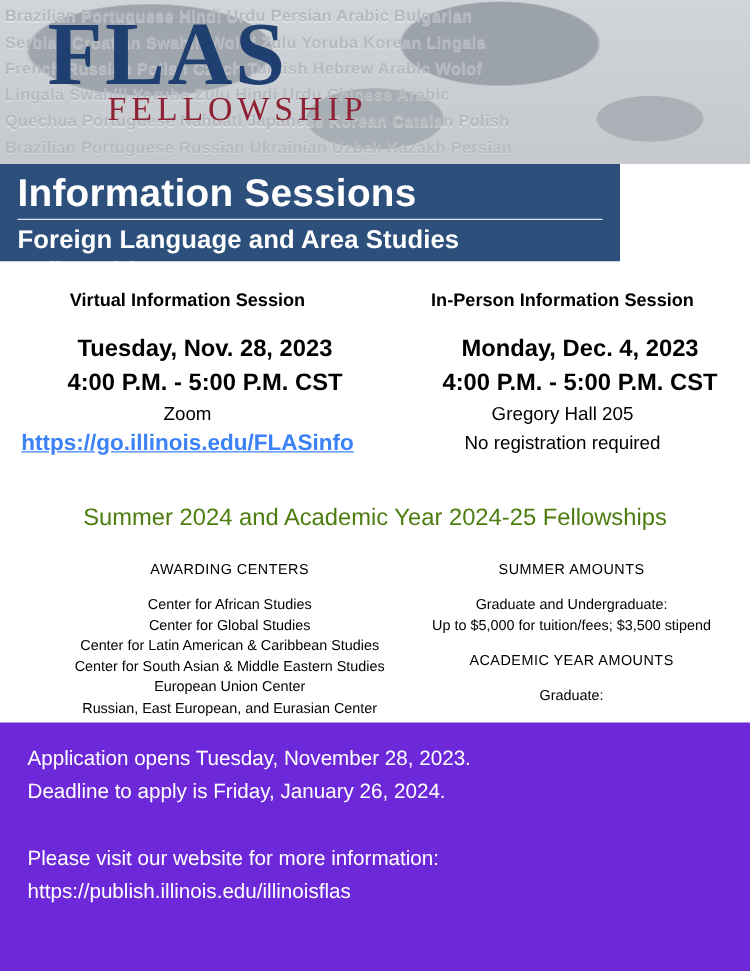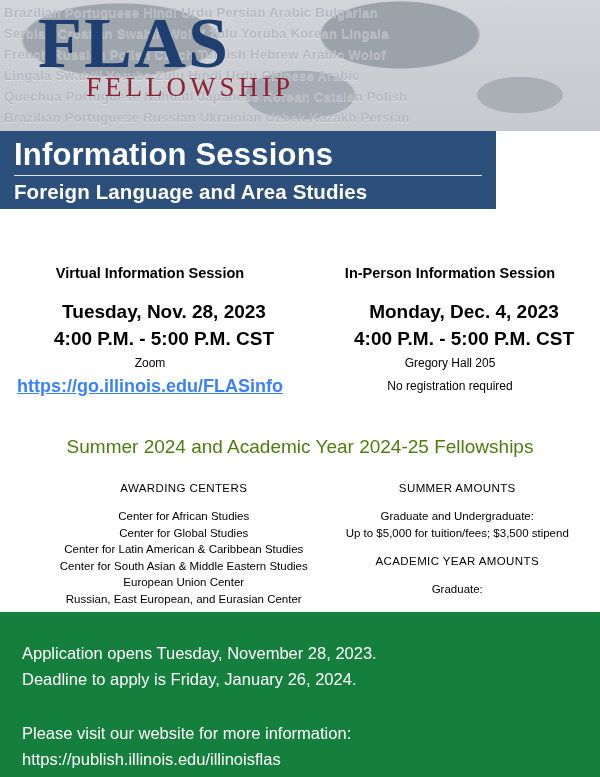--- a/index.html
+++ b/index.html
@@ -105,36 +105,35 @@
 
   
   .sessions {
     display: flex;
     padding: 24px 0 0 0;
   }
   .session {
     width: 50%;
     text-align: center;
     color: #000000;
-    margin-top: 32px;
   }
   .session .s-head {
     font-size: 14.5px;
     font-weight: bold;
     margin-bottom: 17px;
   }
   .session .s-date,
   .session .s-time {
     font-size: 19px;
     font-weight: bold;
     line-height: 27px;
     padding-left: 28px;
   }
   .session .s-line {
-    font-size: 12px;
+    font-size: 15px;
     line-height: 23px;
   }
   .session .s-link {
     font-size: 18px;
     color: #3b82f6;
     text-decoration: underline;
     display: inline-block;
     line-height: 23px;
     font-weight: bold;
   }
@@ -169,24 +168,24 @@
     line-height: 16.5px;
   }
   .gap { height: 14px; }
 
   
   .footer {
     position: absolute;
     left: 0;
     bottom: 0;
     width: 600px;
-    height: 165px;
-    background: #15803d;
+    height: 199px;
+    background: #6d28d9;
     color: #ffffff;
-    padding: 28px 22px 0 22px;
+    padding: 16px 22px 0 22px;
   }
   .footer .f-line {
     font-size: 16.5px;
     line-height: 26px;
   }
   .footer .f-block2 { margin-top: 28px; }
 </style>
 </head>
 <body>
 

